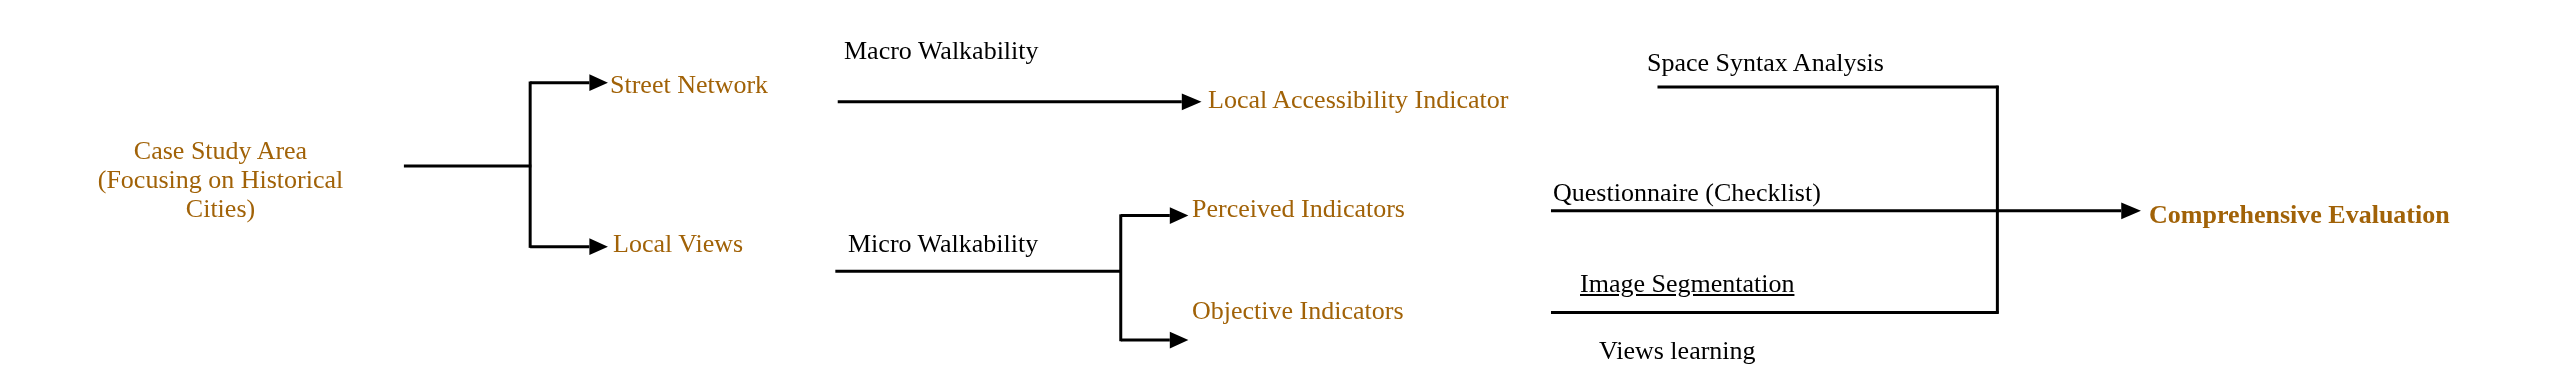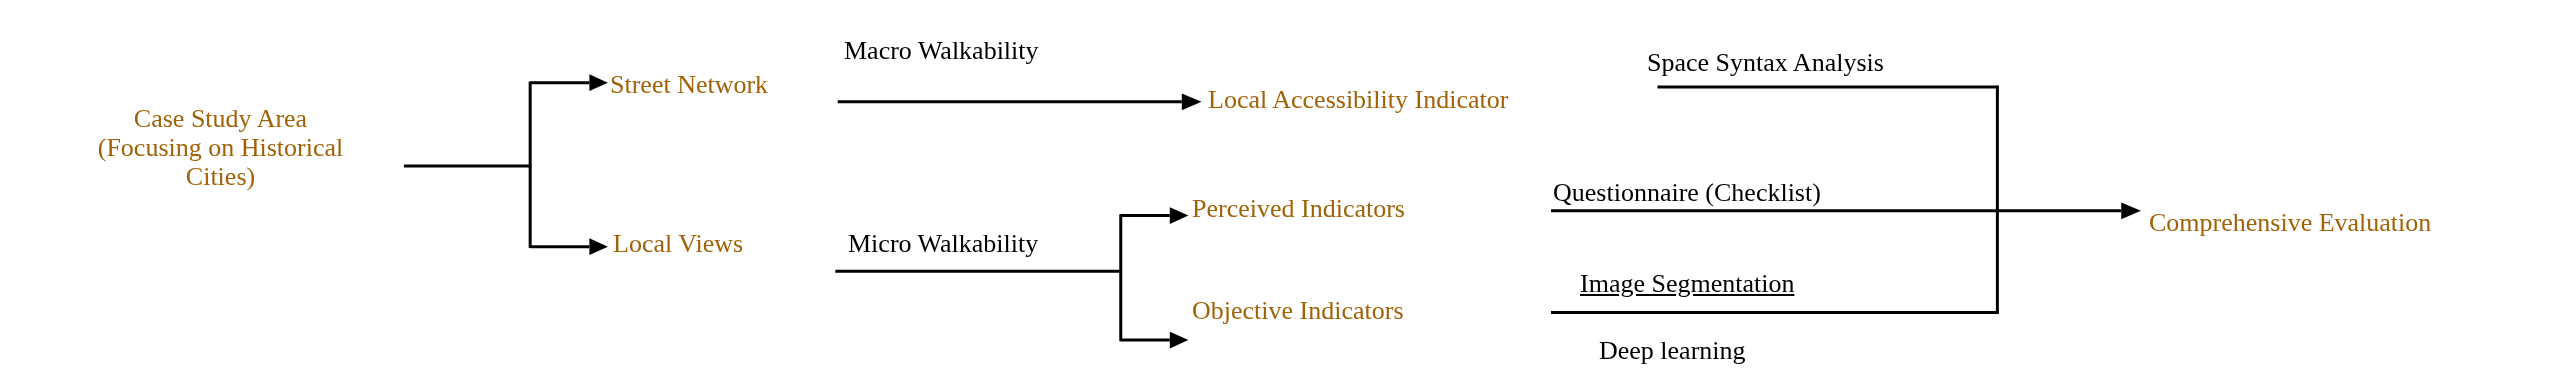--- a/index.html
+++ b/index.html
@@ -94,44 +94,44 @@
 
     <line x1="2592" y1="522" x2="3340" y2="522"></line>
 
     <line x1="3338" y1="143" x2="3338" y2="524"></line>
 
     <line x1="3338" y1="352" x2="3545" y2="352"></line>
     <polygon class="arrowhead" points="3545,338 3578,352 3545,366"></polygon>
 
   </svg>
 
-  <div class="node-label multiline" style="left:29px; top:104px; width:383px; ">
+  <div class="node-label multiline" style="left:29px; top:136px; width:383px; ">
     <div>Case Study Area</div>
     <div>(Focusing on Historical</div>
     <div>Cities)</div>
   </div>
 
   <div class="node-label" style="left:610px; top:70px;">Street Network</div>
 
   <div class="node-label" style="left:613px; top:229px;">Local Views</div>
 
   <div class="node-label" style="left:1208px; top:73px;margin-top:12px;">Local Accessibility Indicator</div>
 
   <div class="node-label" style="left:1192px; top:296px;">Objective Indicators</div>
 
   <div class="node-label" style="left:1192px; top:194px;">Perceived Indicators</div>
 
-  <div class="node-label" style="left:2149px; top:208px;">Comprehensive Evaluation</div>
+  <div class="node-label" style="left:2149px; top:200px;font-weight:bold;">Comprehensive Evaluation</div>
 
   <div class="edge-label" style="left:844px; top:36px;">Macro Walkability</div>
 
   <div class="edge-label" style="left:848px; top:229px;">Micro Walkability</div>
 
   <div class="edge-label" style="left:1647px; top:48px;">Space Syntax Analysis</div>
 
   <div class="edge-label" style="left:1553px; top:178px;">Questionnaire (Checklist)</div>
 
   <div class="edge-label" style="left:1580px; top:269px;text-decoration:underline;">Image Segmentation</div>
 
-  <div class="edge-label" style="left:1599px; top:336px;">Deep learning</div>
+  <div class="edge-label" style="left:1599px; top:336px;">Views learning</div>
 
 </div>
 
 
 </body></html>

